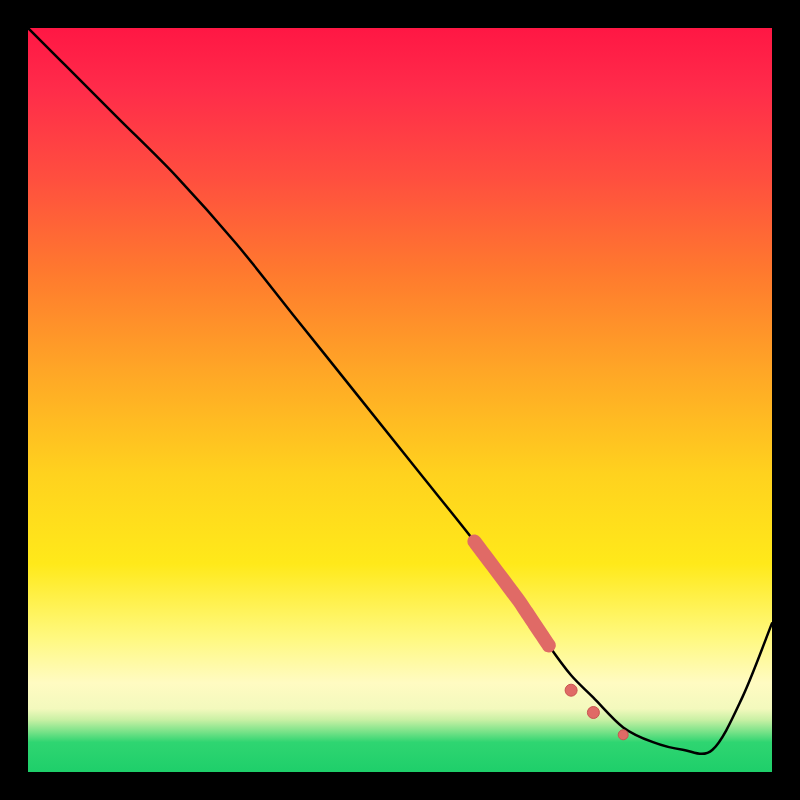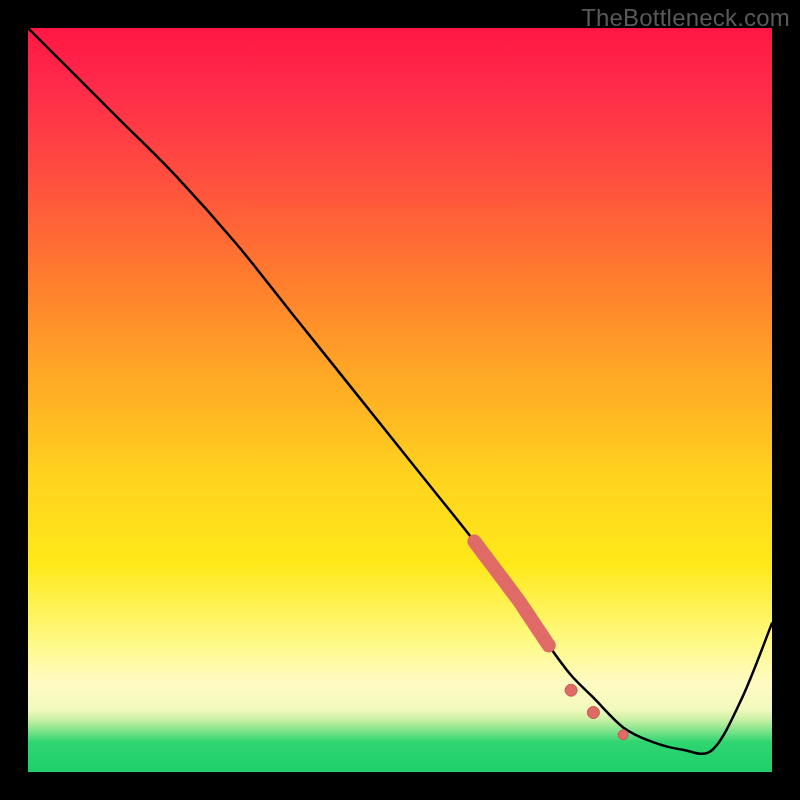--- a/index.html
+++ b/index.html
@@ -60,21 +60,20 @@
     font-size: 24px;
     font-weight: 400;
     letter-spacing: 0.2px;
     user-select: none;
   }
 </style>
 </head>
 <body>
 
 <div class="frame">
-  <div class="watermark">TheBottleneck.com</div>
 
   <div class="plot">
     <svg class="curve" viewBox="0 0 744 744">
 
       <path id="curvePath" fill="none" stroke="#000" stroke-width="2.5" stroke-linecap="round" stroke-linejoin="round" d="M 0.0 0.0 C 6.2 6.2, 22.3 22.3, 37.2 37.2 C 52.1 52.1, 70.7 70.7, 89.3 89.3 C 107.9 107.9, 129.0 127.7, 148.8 148.8 C 168.6 169.9, 188.5 192.2, 208.3 215.8 C 228.2 239.3, 248.0 265.4, 267.8 290.2 C 287.7 315.0, 307.5 339.8, 327.4 364.6 C 347.2 389.4, 367.0 414.2, 386.9 439.0 C 406.7 463.8, 429.0 491.0, 446.4 513.4 C 463.8 535.7, 478.6 555.5, 491.0 572.9 C 503.4 590.2, 512.1 605.1, 520.8 617.5 C 529.5 629.9, 535.7 638.6, 543.1 647.3 C 550.6 656.0, 556.8 660.9, 565.4 669.6 C 574.1 678.3, 585.3 691.9, 595.2 699.4 C 605.1 706.8, 615.0 710.5, 625.0 714.2 C 634.9 718.0, 644.8 720.4, 654.7 721.7 C 664.6 722.9, 674.6 730.4, 684.5 721.7 C 694.4 713.0, 704.3 690.7, 714.2 669.6 C 724.2 648.5, 739.0 607.6, 744.0 595.2"></path>
 
       <path id="thickSeg" fill="none" stroke="#e06a66" stroke-width="14" stroke-linecap="round" d="M 446.4 513.4 C 447.6 515.0, 451.4 520.0, 453.8 523.3 C 456.3 526.6, 458.8 529.9, 461.3 533.2 C 463.8 536.5, 466.2 539.8, 468.7 543.1 C 471.2 546.4, 473.7 549.7, 476.2 553.0 C 478.6 556.3, 481.1 559.7, 483.6 563.0 C 486.1 566.3, 488.6 569.4, 491.0 572.9 C 493.5 576.4, 496.0 580.3, 498.5 584.0 C 501.0 587.8, 503.4 591.5, 505.9 595.2 C 508.4 598.9, 510.9 602.6, 513.4 606.4 C 515.8 610.1, 519.6 615.7, 520.8 617.5"></path>
 
       <g id="dots">
           <circle cx="543.1" cy="662.2" r="6" fill="#e06a66" stroke="#c95551" stroke-width="1"></circle>

